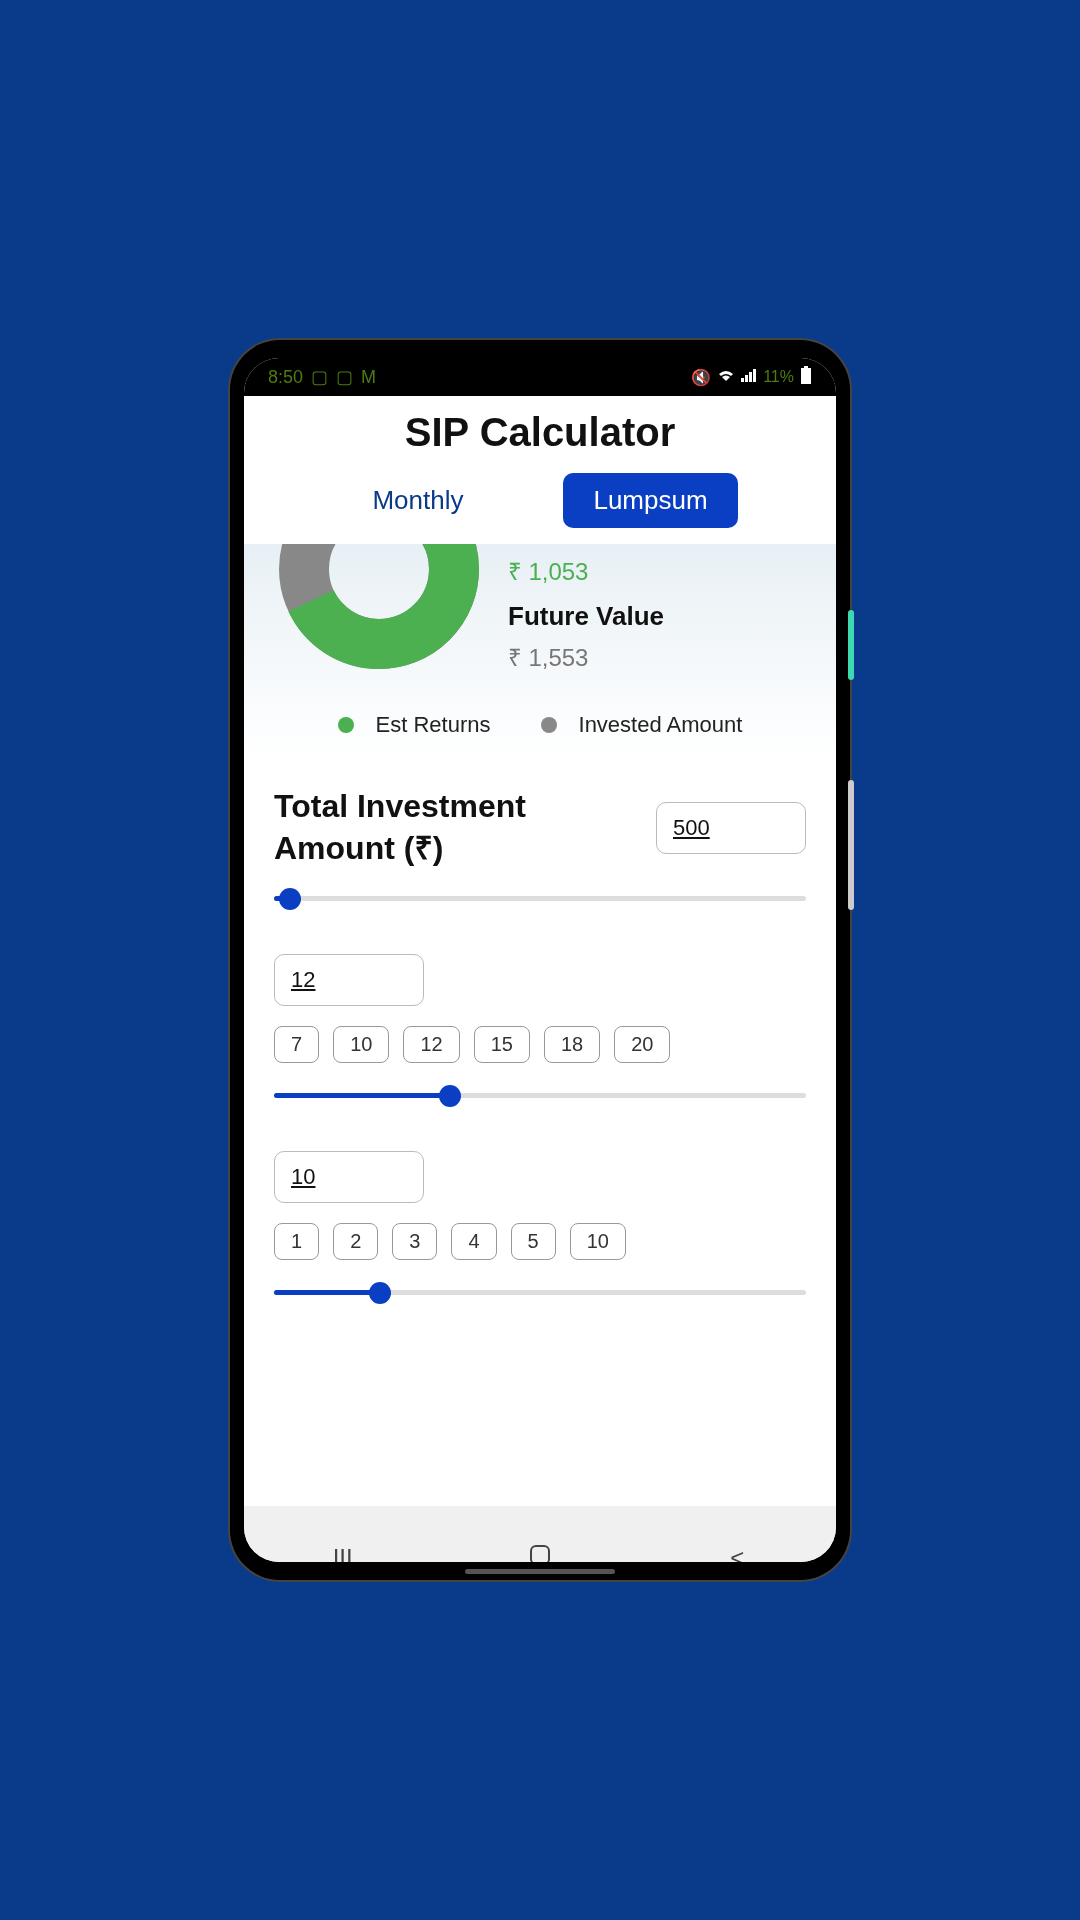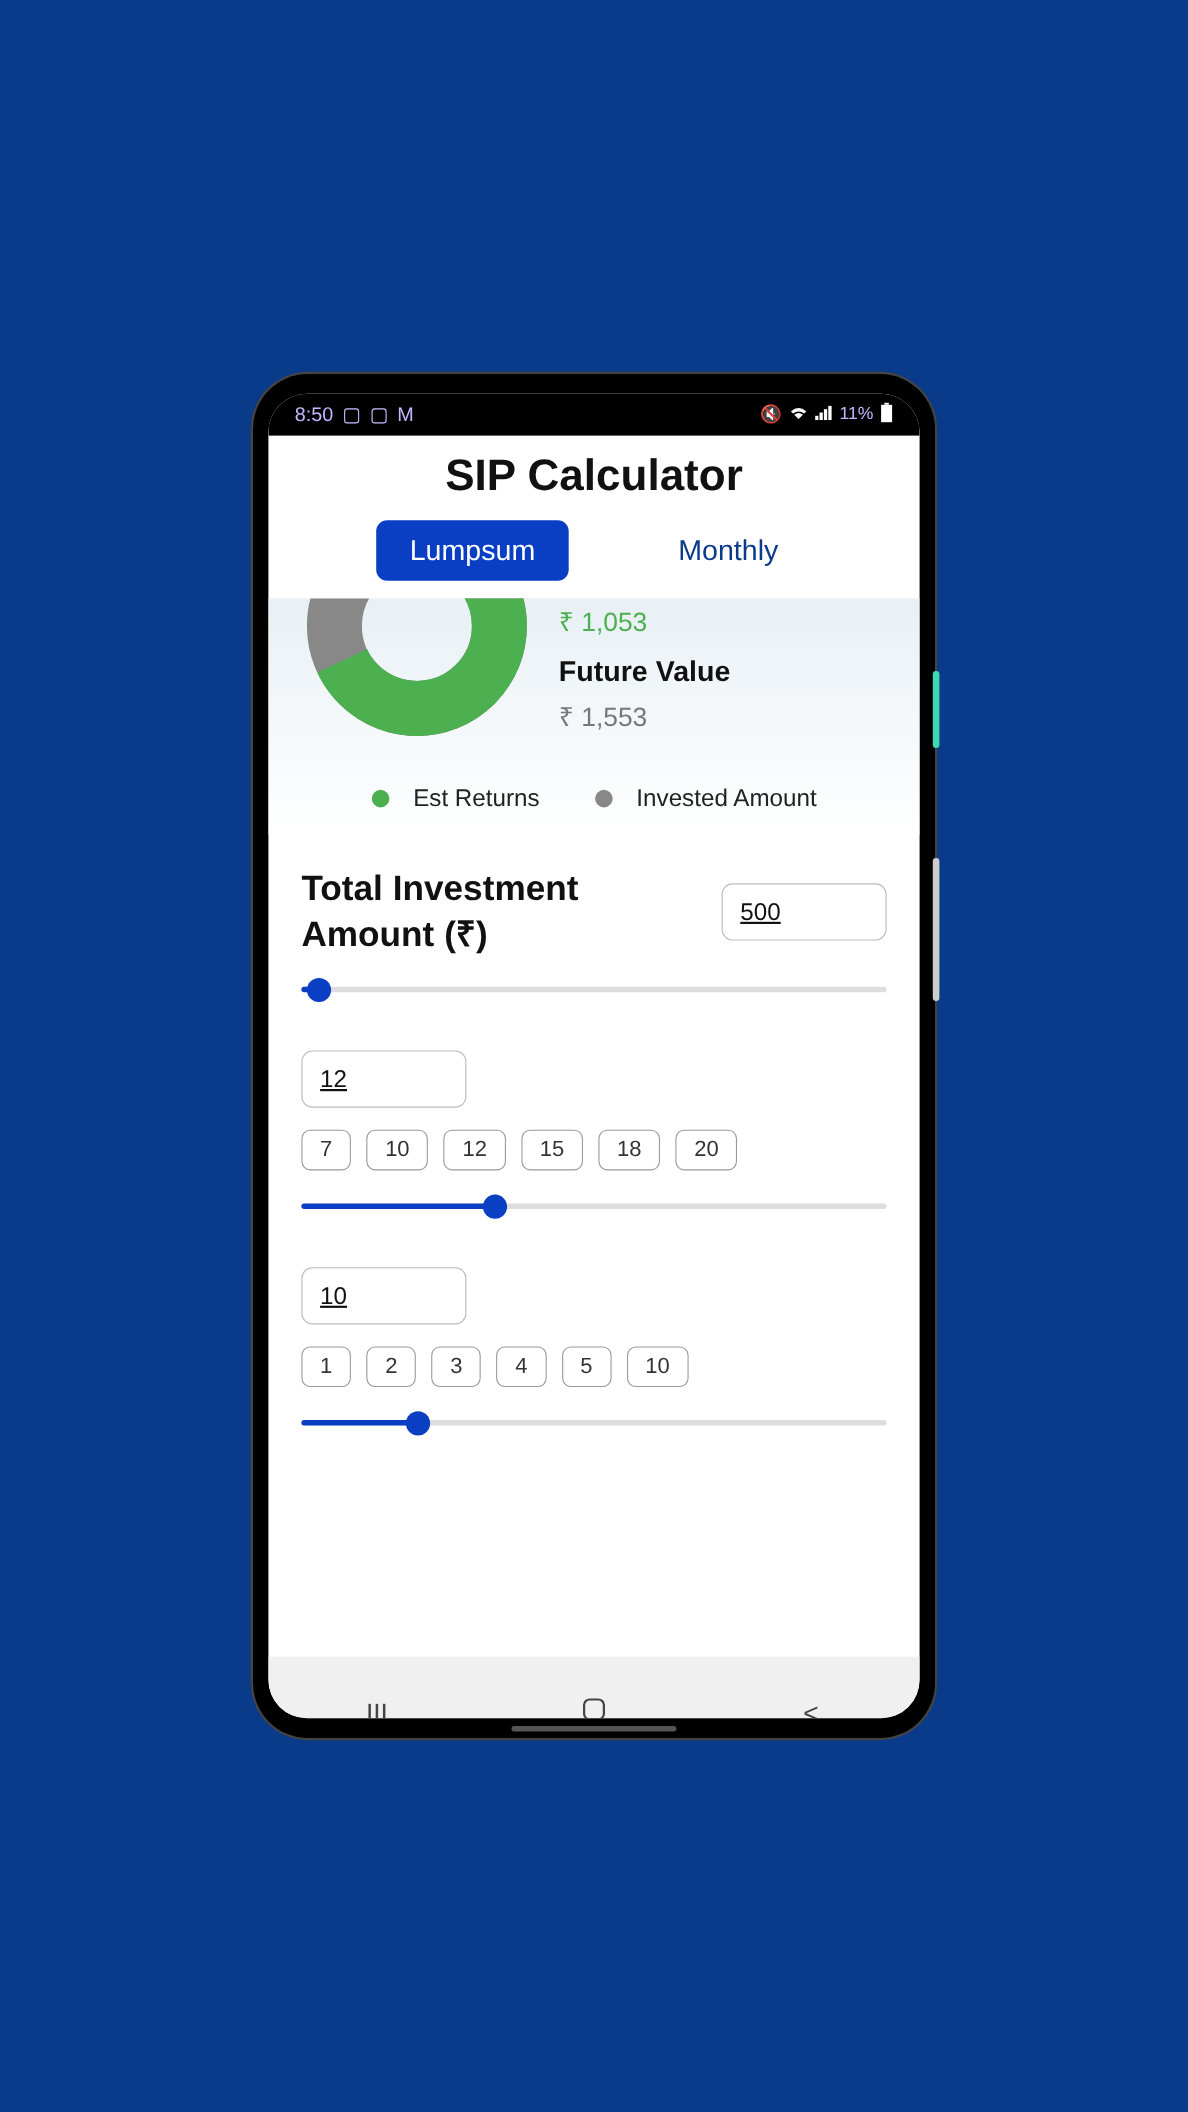--- a/index.html
+++ b/index.html
@@ -26,21 +26,21 @@
     height: 100%;
     background: #fff;
     border-radius: 35px;
     overflow: hidden;
     display: flex;
     flex-direction: column;
     position: relative;
   }
   .status-bar {
     background: #000;
-    color: #c4b5fd;
+    color: #4d7c0f;
     height: 38px;
     display: flex;
     align-items: center;
     justify-content: space-between;
     padding: 0 24px;
     font-size: 18px;
     gap: 42px;
   }
   .status-left { display: flex; align-items: center; gap: 8px; }
   .status-right { display: flex; align-items: center; gap: 6px; font-size: 16px; }
@@ -65,21 +65,21 @@
     padding: 12px 30px;
     border-radius: 10px;
     cursor: pointer;
   }
   .tab-inactive { color: #0a3a8a; }
   .tab-active { background: #0a3fc4; color: #fff; }
   .chart-section {
     background: linear-gradient(180deg, #e8f0f5 0%, #fff 100%);
     padding: 0 30px 20px 30px;
   }
-  .chart-top { display: flex; align-items: flex-start; gap: 24px; }
+  .chart-top { display: flex; align-items: center; gap: 24px; }
   .donut-wrap { position: relative; flex-shrink: 0; }
   .donut-svg { width: 210px; height: 130px; }
   .chart-values { padding-top: 4px; }
   .returns-value { color: #4caf50; font-size: 24px; font-weight: 500; }
   .future-label { font-size: 26px; font-weight: 700; color: #111; margin-top: 14px; }
   .future-value { font-size: 24px; color: #777; margin-top: 8px; }
   .legend { display: flex; justify-content: center; gap: 50px; margin-top: 34px; }
   .legend-item { display: flex; align-items: center; gap: 22px; font-size: 22px; color: #222; }
   .legend-dot { width: 16px; height: 16px; border-radius: 50%; }
   .dot-green { background: #4caf50; }
@@ -212,22 +212,22 @@
             </svg>
         </span>
       </div>
     </div>
 
     <div class="app-header">
       <div class="app-title">SIP Calculator</div>
     </div>
 
     <div class="tabs">
+      <div class="tab tab-inactive">Monthly</div>
       <div class="tab tab-active">Lumpsum</div>
-      <div class="tab tab-inactive">Monthly</div>
     </div>
 
     <div class="chart-section">
       <div class="chart-top">
         <div class="donut-wrap">
           <svg class="donut-svg" viewBox="0 0 210 130">
             <circle cx="105" cy="25" r="75" fill="none" stroke="#888" stroke-width="50"></circle>
             <circle cx="105" cy="25" r="75" fill="none" stroke="#4caf50" stroke-width="50" stroke-dasharray="320 471" stroke-dashoffset="0" transform="rotate(-90 105 25)"></circle>
           </svg>
         </div>

